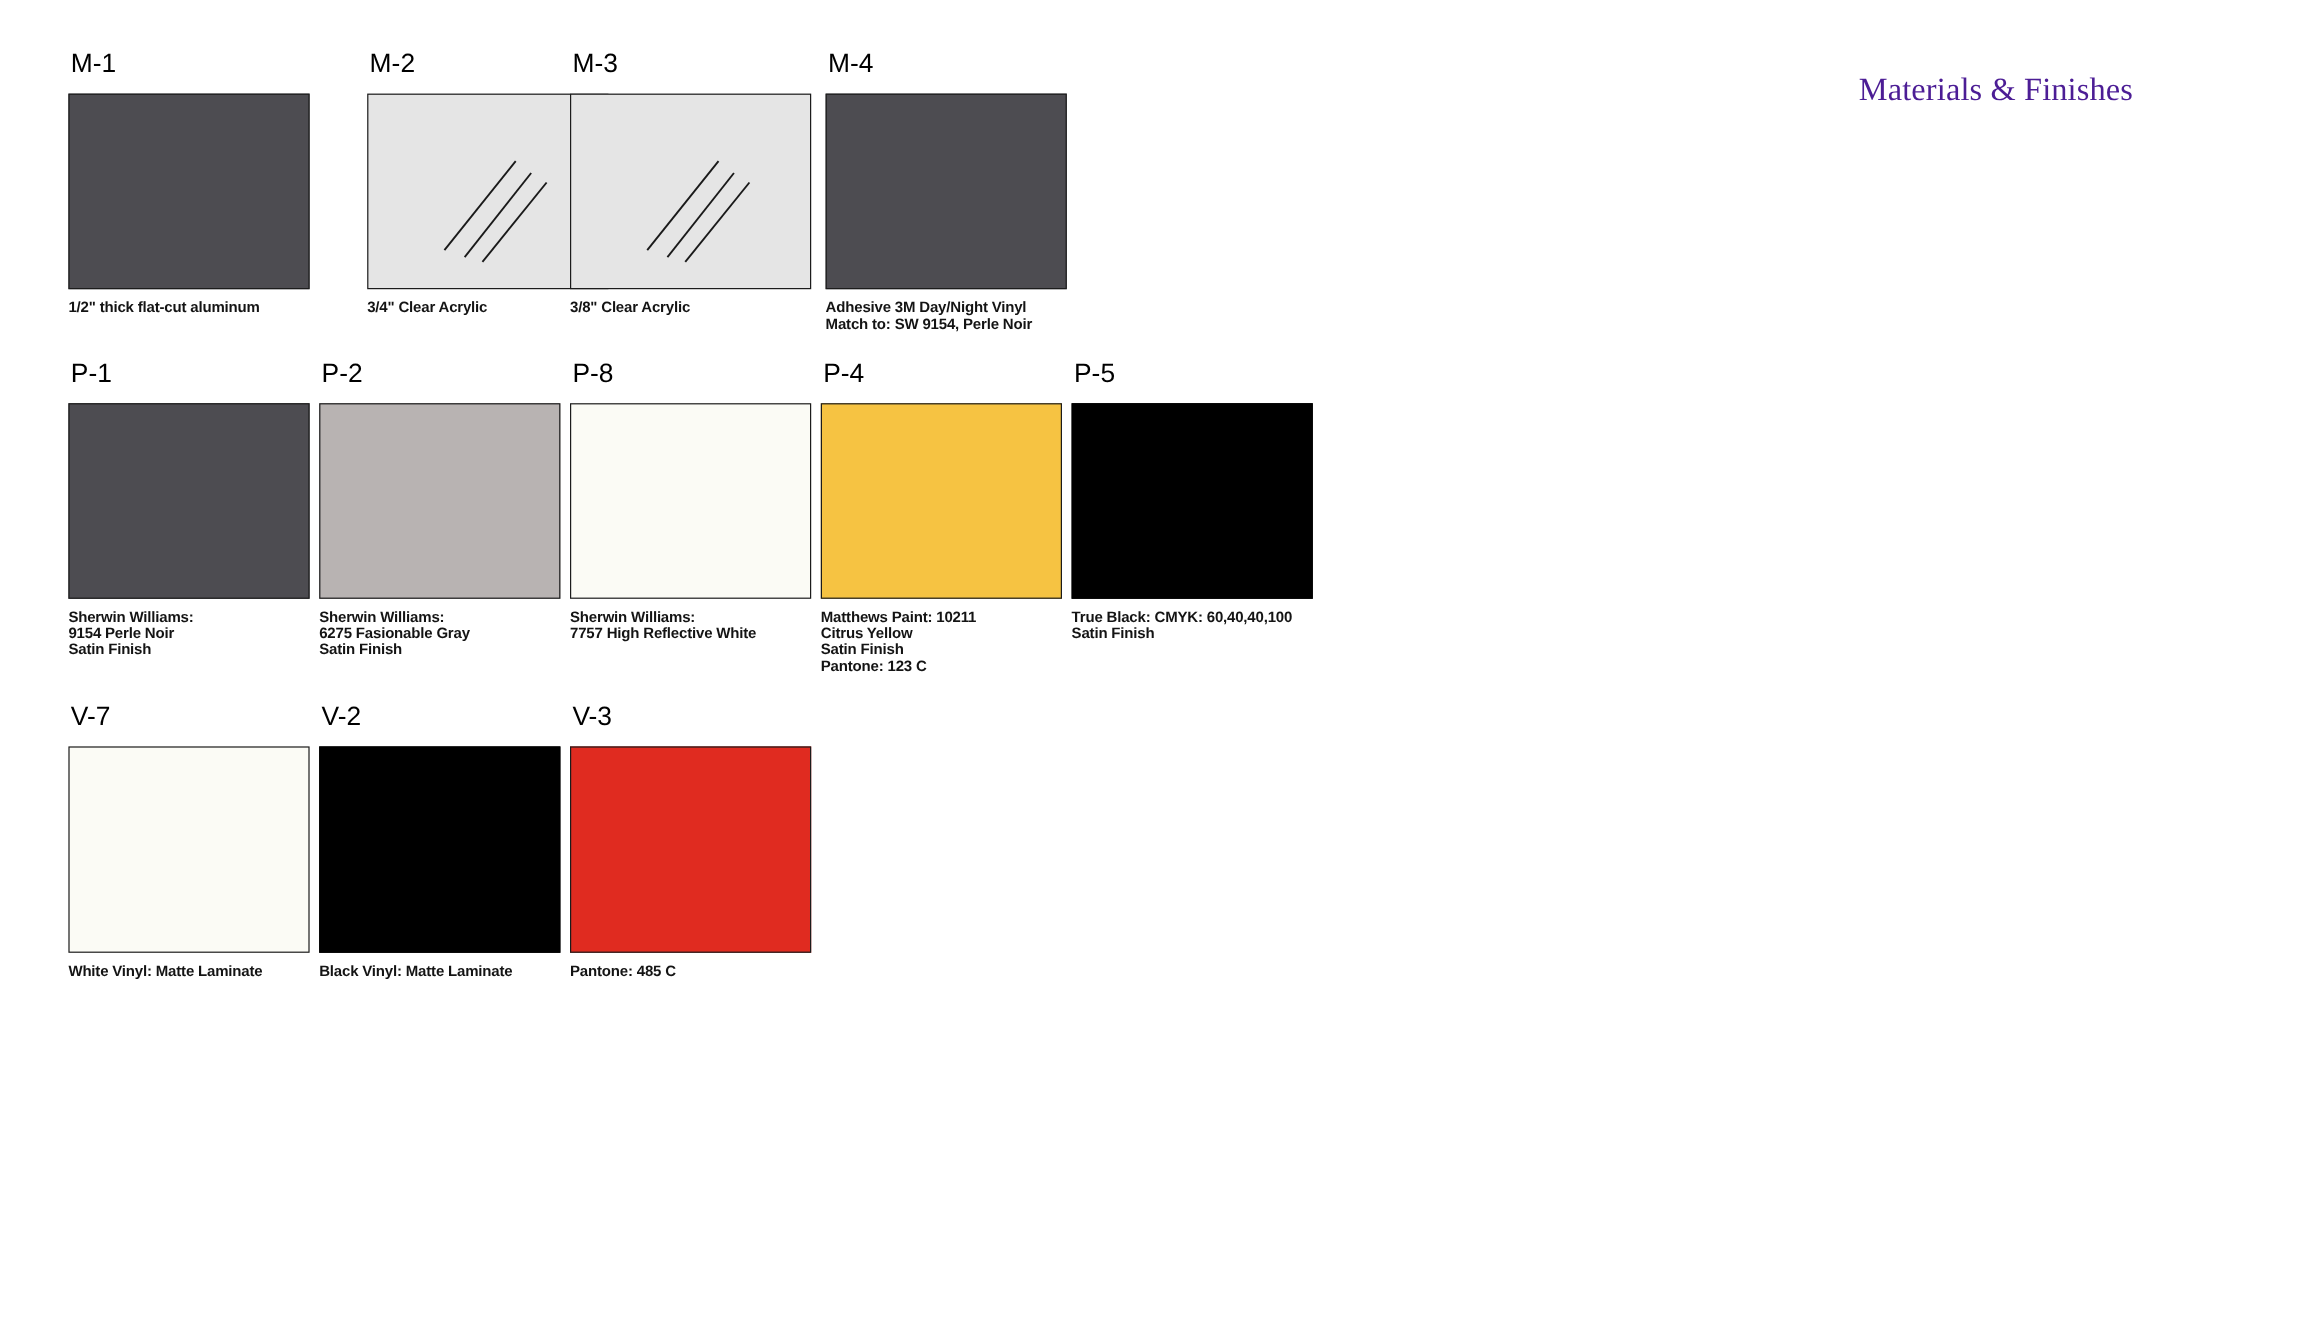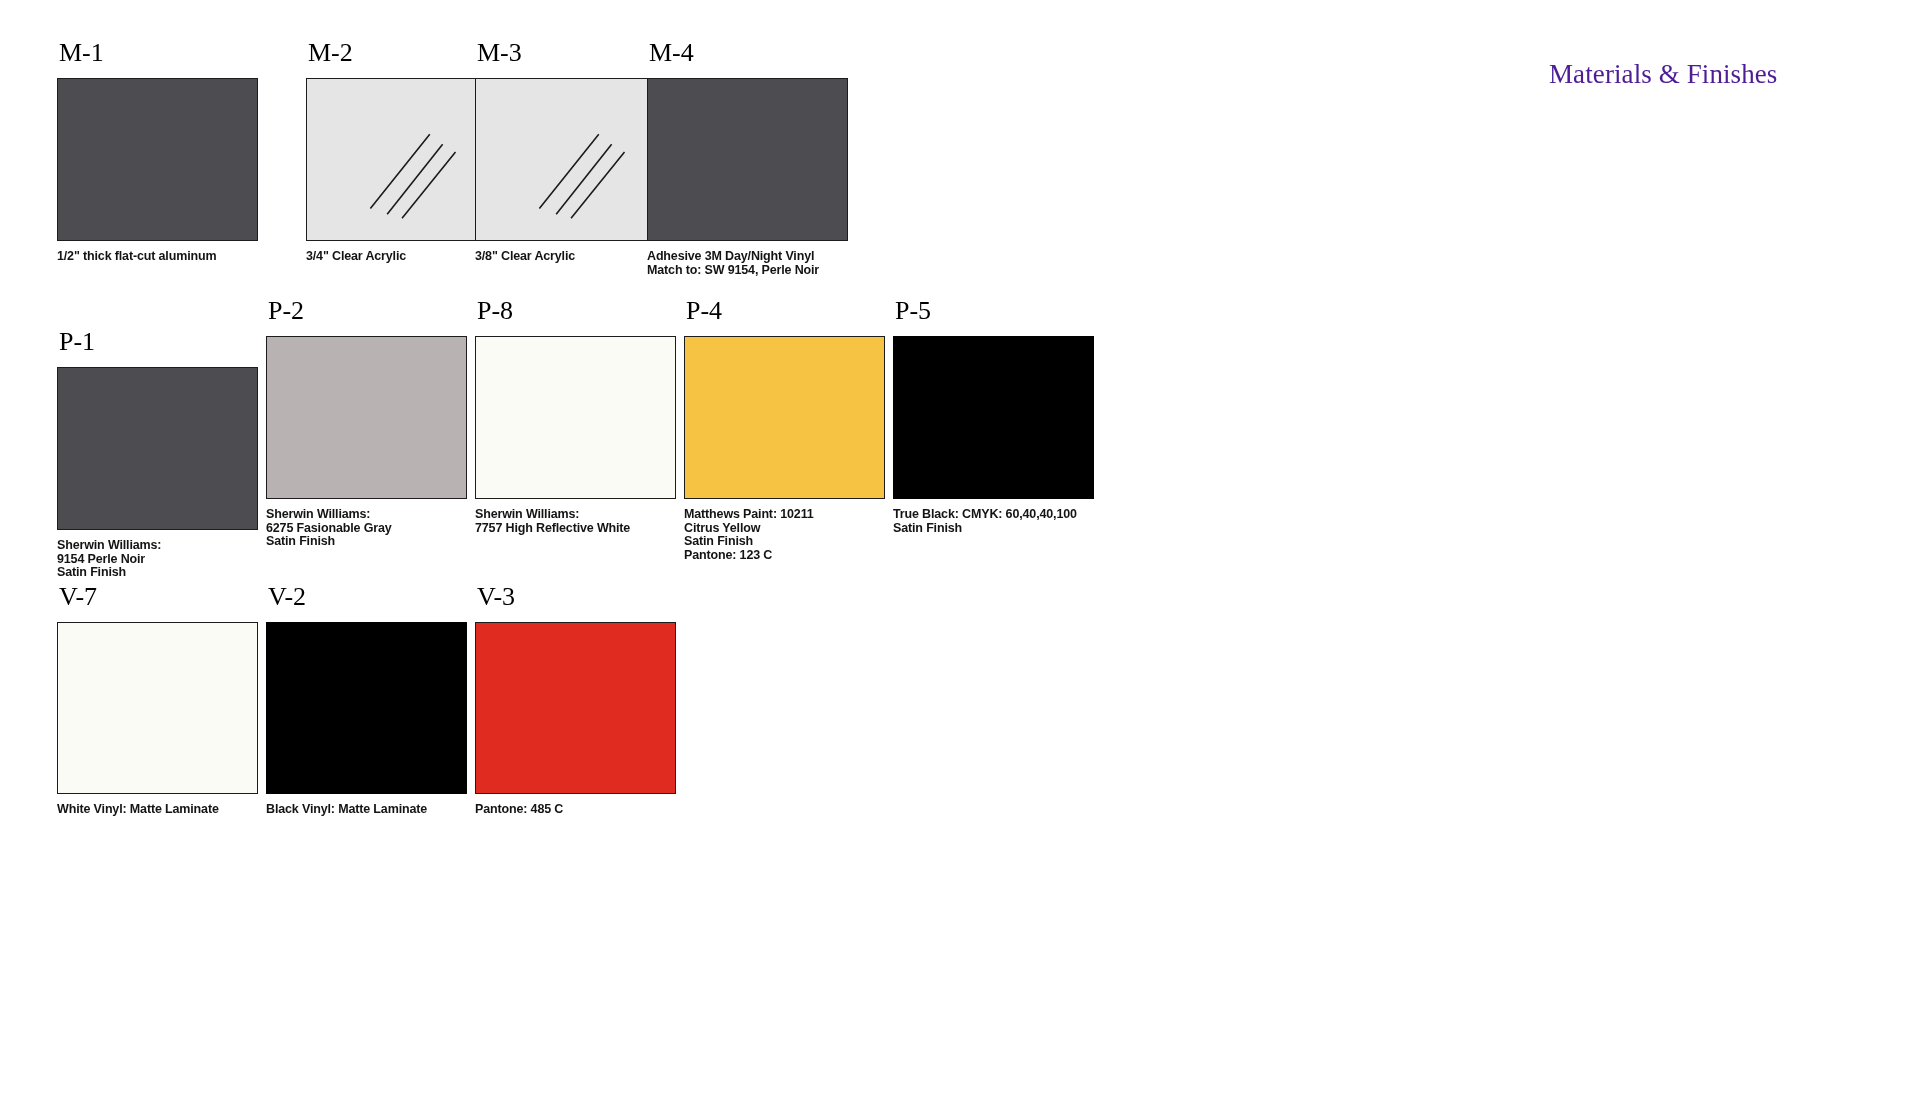--- a/index.html
+++ b/index.html
@@ -48,22 +48,22 @@
   .swatch-row.row-p { top: 296px; }
   .swatch-row.row-v { top: 582px; }
 
   .swatch-cell {
     position: absolute;
     top: 0;
     width: 206px;
   }
 
   .swatch-code {
-    font-family: Liberation Serif, serif;
-    font-size: 26px;
+    font-family: Liberation Sans, sans-serif;
+    font-size: 22px;
     line-height: 30px;
     color: #000000;
     margin: 0 0 10px 2px;
     white-space: pre;
   }
 
   .swatch-box {
     position: relative;
     width: 201px;
     height: 163px;
@@ -122,29 +122,29 @@
         <div class="swatch-code">M-3</div>
         <div class="swatch-box" style="background: rgb(229, 229, 229); border-color: rgb(28, 28, 28);">
           <svg class="hatch" viewBox="0 0 201 163" preserveAspectRatio="none">
             <line x1="64" y1="131" x2="124" y2="56" stroke="#1a1a1a" stroke-width="1.6"></line>
             <line x1="81" y1="137" x2="137" y2="66" stroke="#1a1a1a" stroke-width="1.6"></line>
             <line x1="96" y1="141" x2="150" y2="74" stroke="#1a1a1a" stroke-width="1.6"></line>
           </svg>
         </div>
         <div class="swatch-caption">3/8" Clear Acrylic</div>
       </div>
-      <div class="swatch-cell" style="left: 590px;">
+      <div class="swatch-cell" style="left: 631px;">
         <div class="swatch-code">M-4</div>
         <div class="swatch-box" style="background: rgb(77, 76, 81); border-color: rgb(28, 28, 28);"></div>
         <div class="swatch-caption">Adhesive 3M Day/Night Vinyl
 Match to: SW 9154, Perle Noir</div>
       </div>
     </div>
     <div class="swatch-row row-p">
-      <div class="swatch-cell" style="left: 0px; margin-top: 31px;">
+      <div class="swatch-cell" style="left: 0px;">
         <div class="swatch-code">P-1</div>
         <div class="swatch-box" style="background: rgb(77, 76, 81); border-color: rgb(28, 28, 28);"></div>
         <div class="swatch-caption">Sherwin Williams:
 9154 Perle Noir
 Satin Finish</div>
       </div>
       <div class="swatch-cell" style="left: 209px;">
         <div class="swatch-code">P-2</div>
         <div class="swatch-box" style="background: rgb(184, 179, 178); border-color: rgb(28, 28, 28);"></div>
         <div class="swatch-caption">Sherwin Williams:

